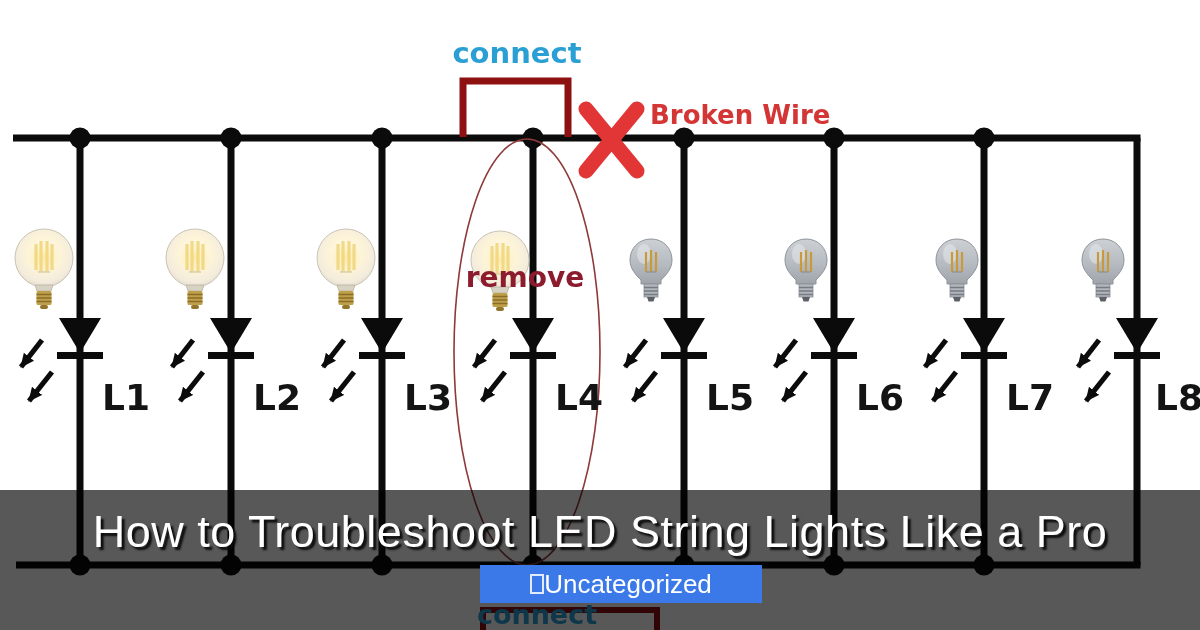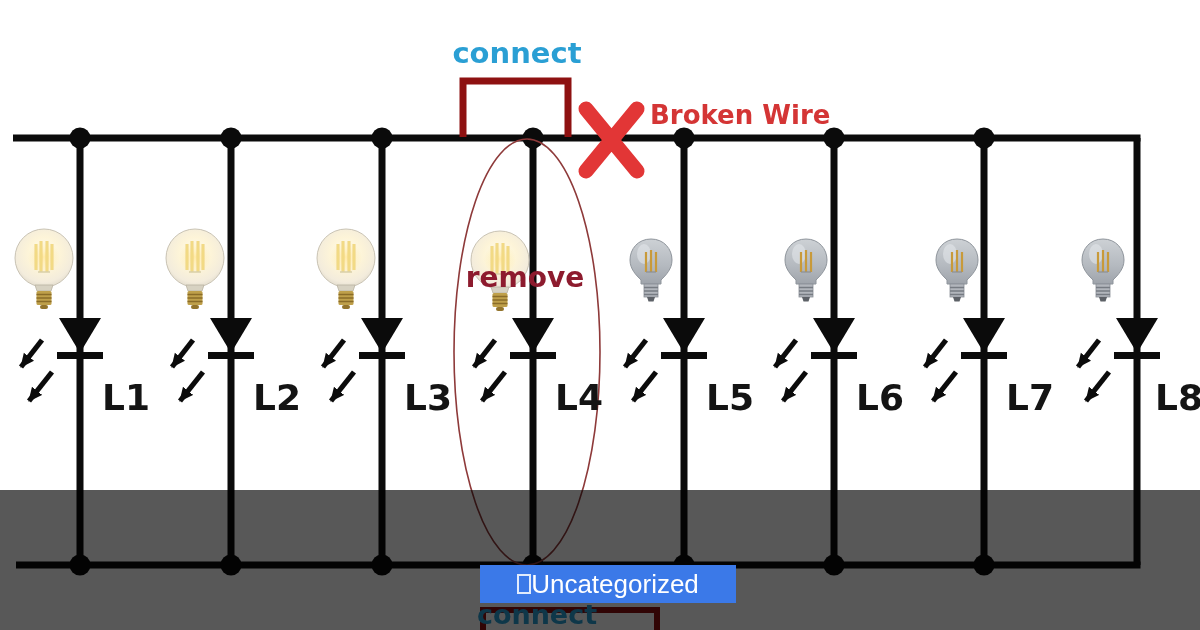--- a/index.html
+++ b/index.html
@@ -15,21 +15,21 @@
     background:rgba(0,0,0,0.655);
   }
   .title{
     position:absolute;left:0;top:506px;width:1200px;margin:0;
     text-align:center;color:#ffffff;font-size:45px;font-weight:400;
     font-family:"Liberation Sans", sans-serif;letter-spacing:0.5px;
     text-shadow:3px 3px 2px rgba(10,10,10,0.95);
     white-space:nowrap;
   }
   .badge{
-    position:absolute;left:480px;top:565px;width:256px;height:38px;
+    position:absolute;left:480px;top:565px;width:282px;height:38px;
     background:#3b79e8;color:#ffffff;font-size:26px;text-decoration:none;
     display:flex;align-items:center;justify-content:center;
     font-family:"Liberation Sans", sans-serif;
   }
   .tofu{
     display:inline-block;width:14px;height:20px;
     border:2.5px solid rgba(255,255,255,0.85);box-sizing:border-box;
   }
 </style>
 </head>
@@ -159,19 +159,20 @@
       <text x="555" y="410">L4</text>
       <text x="706" y="410">L5</text>
       <text x="856" y="410">L6</text>
       <text x="1006" y="410">L7</text>
       <text x="1155" y="410">L8</text>
     </g>
   </svg>
 
   <div class="overlay-band"></div>
 
+  <h1 class="title">How to Troubleshoot LED String Lights Like a Pro</h1>
 
   <a class="badge" href="#">
     <span class="tofu"></span>
     <span>Uncategorized</span>
   </a>
 
 </div>
 
 </body></html>

